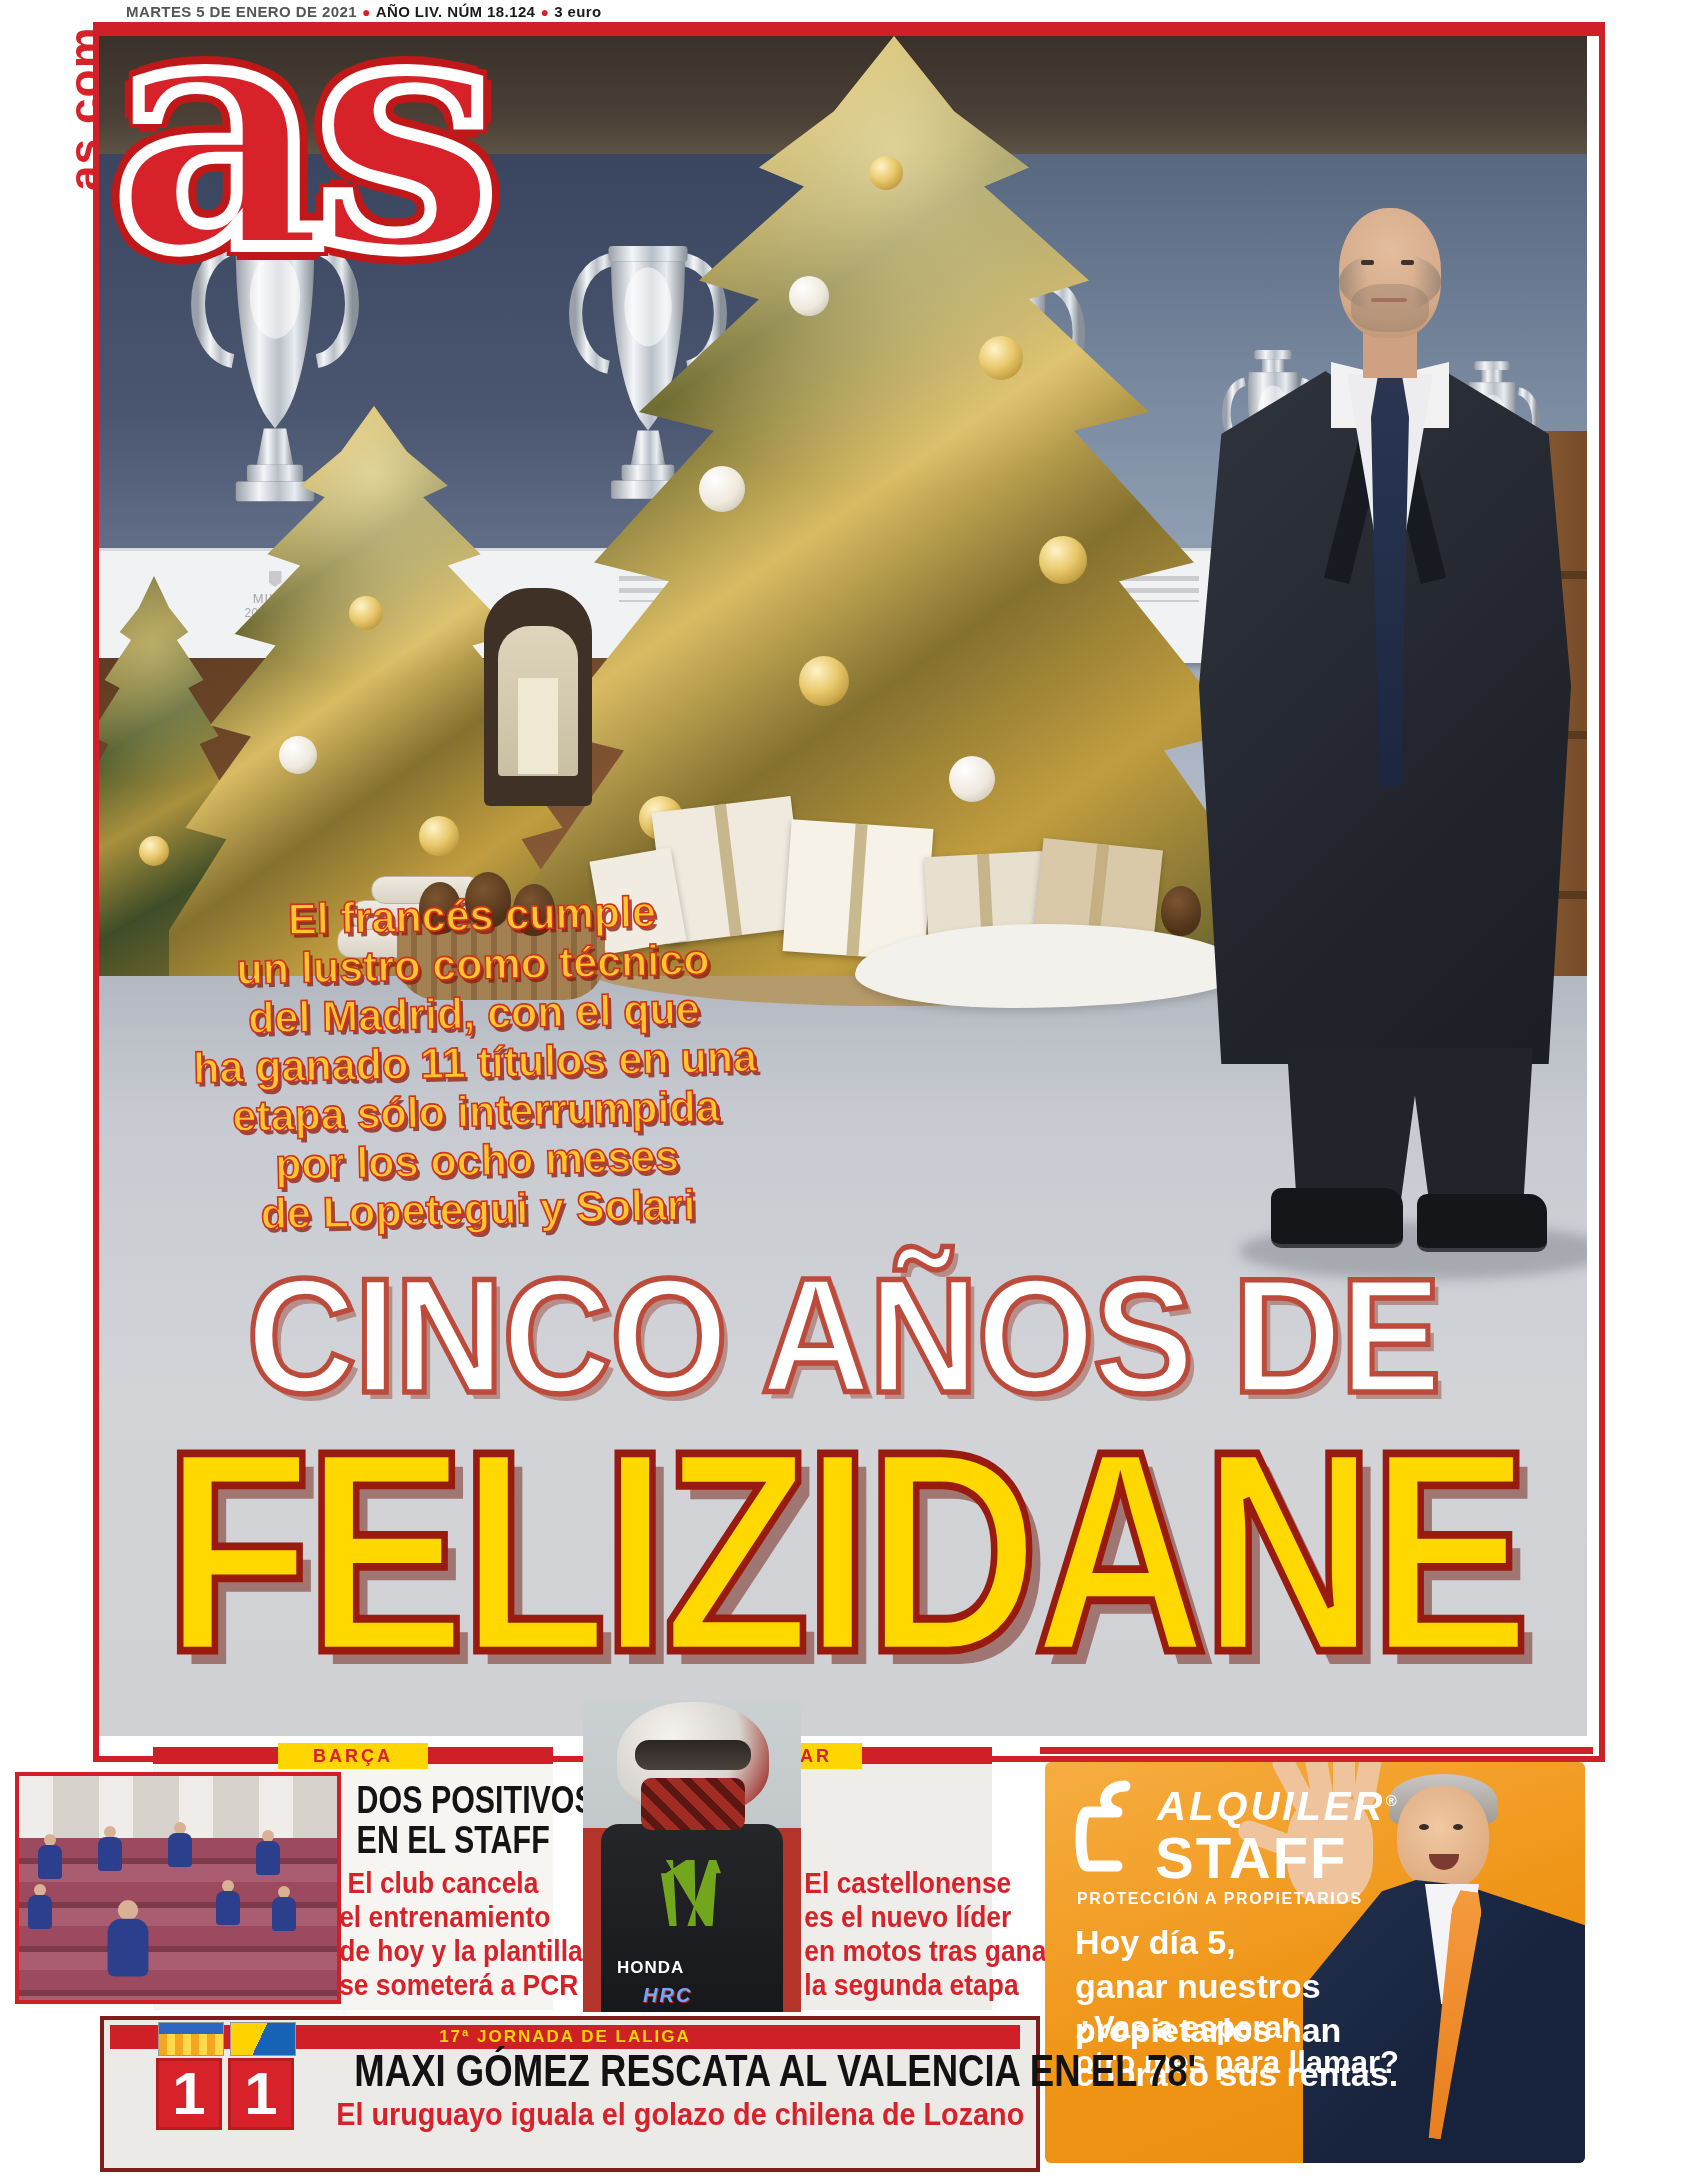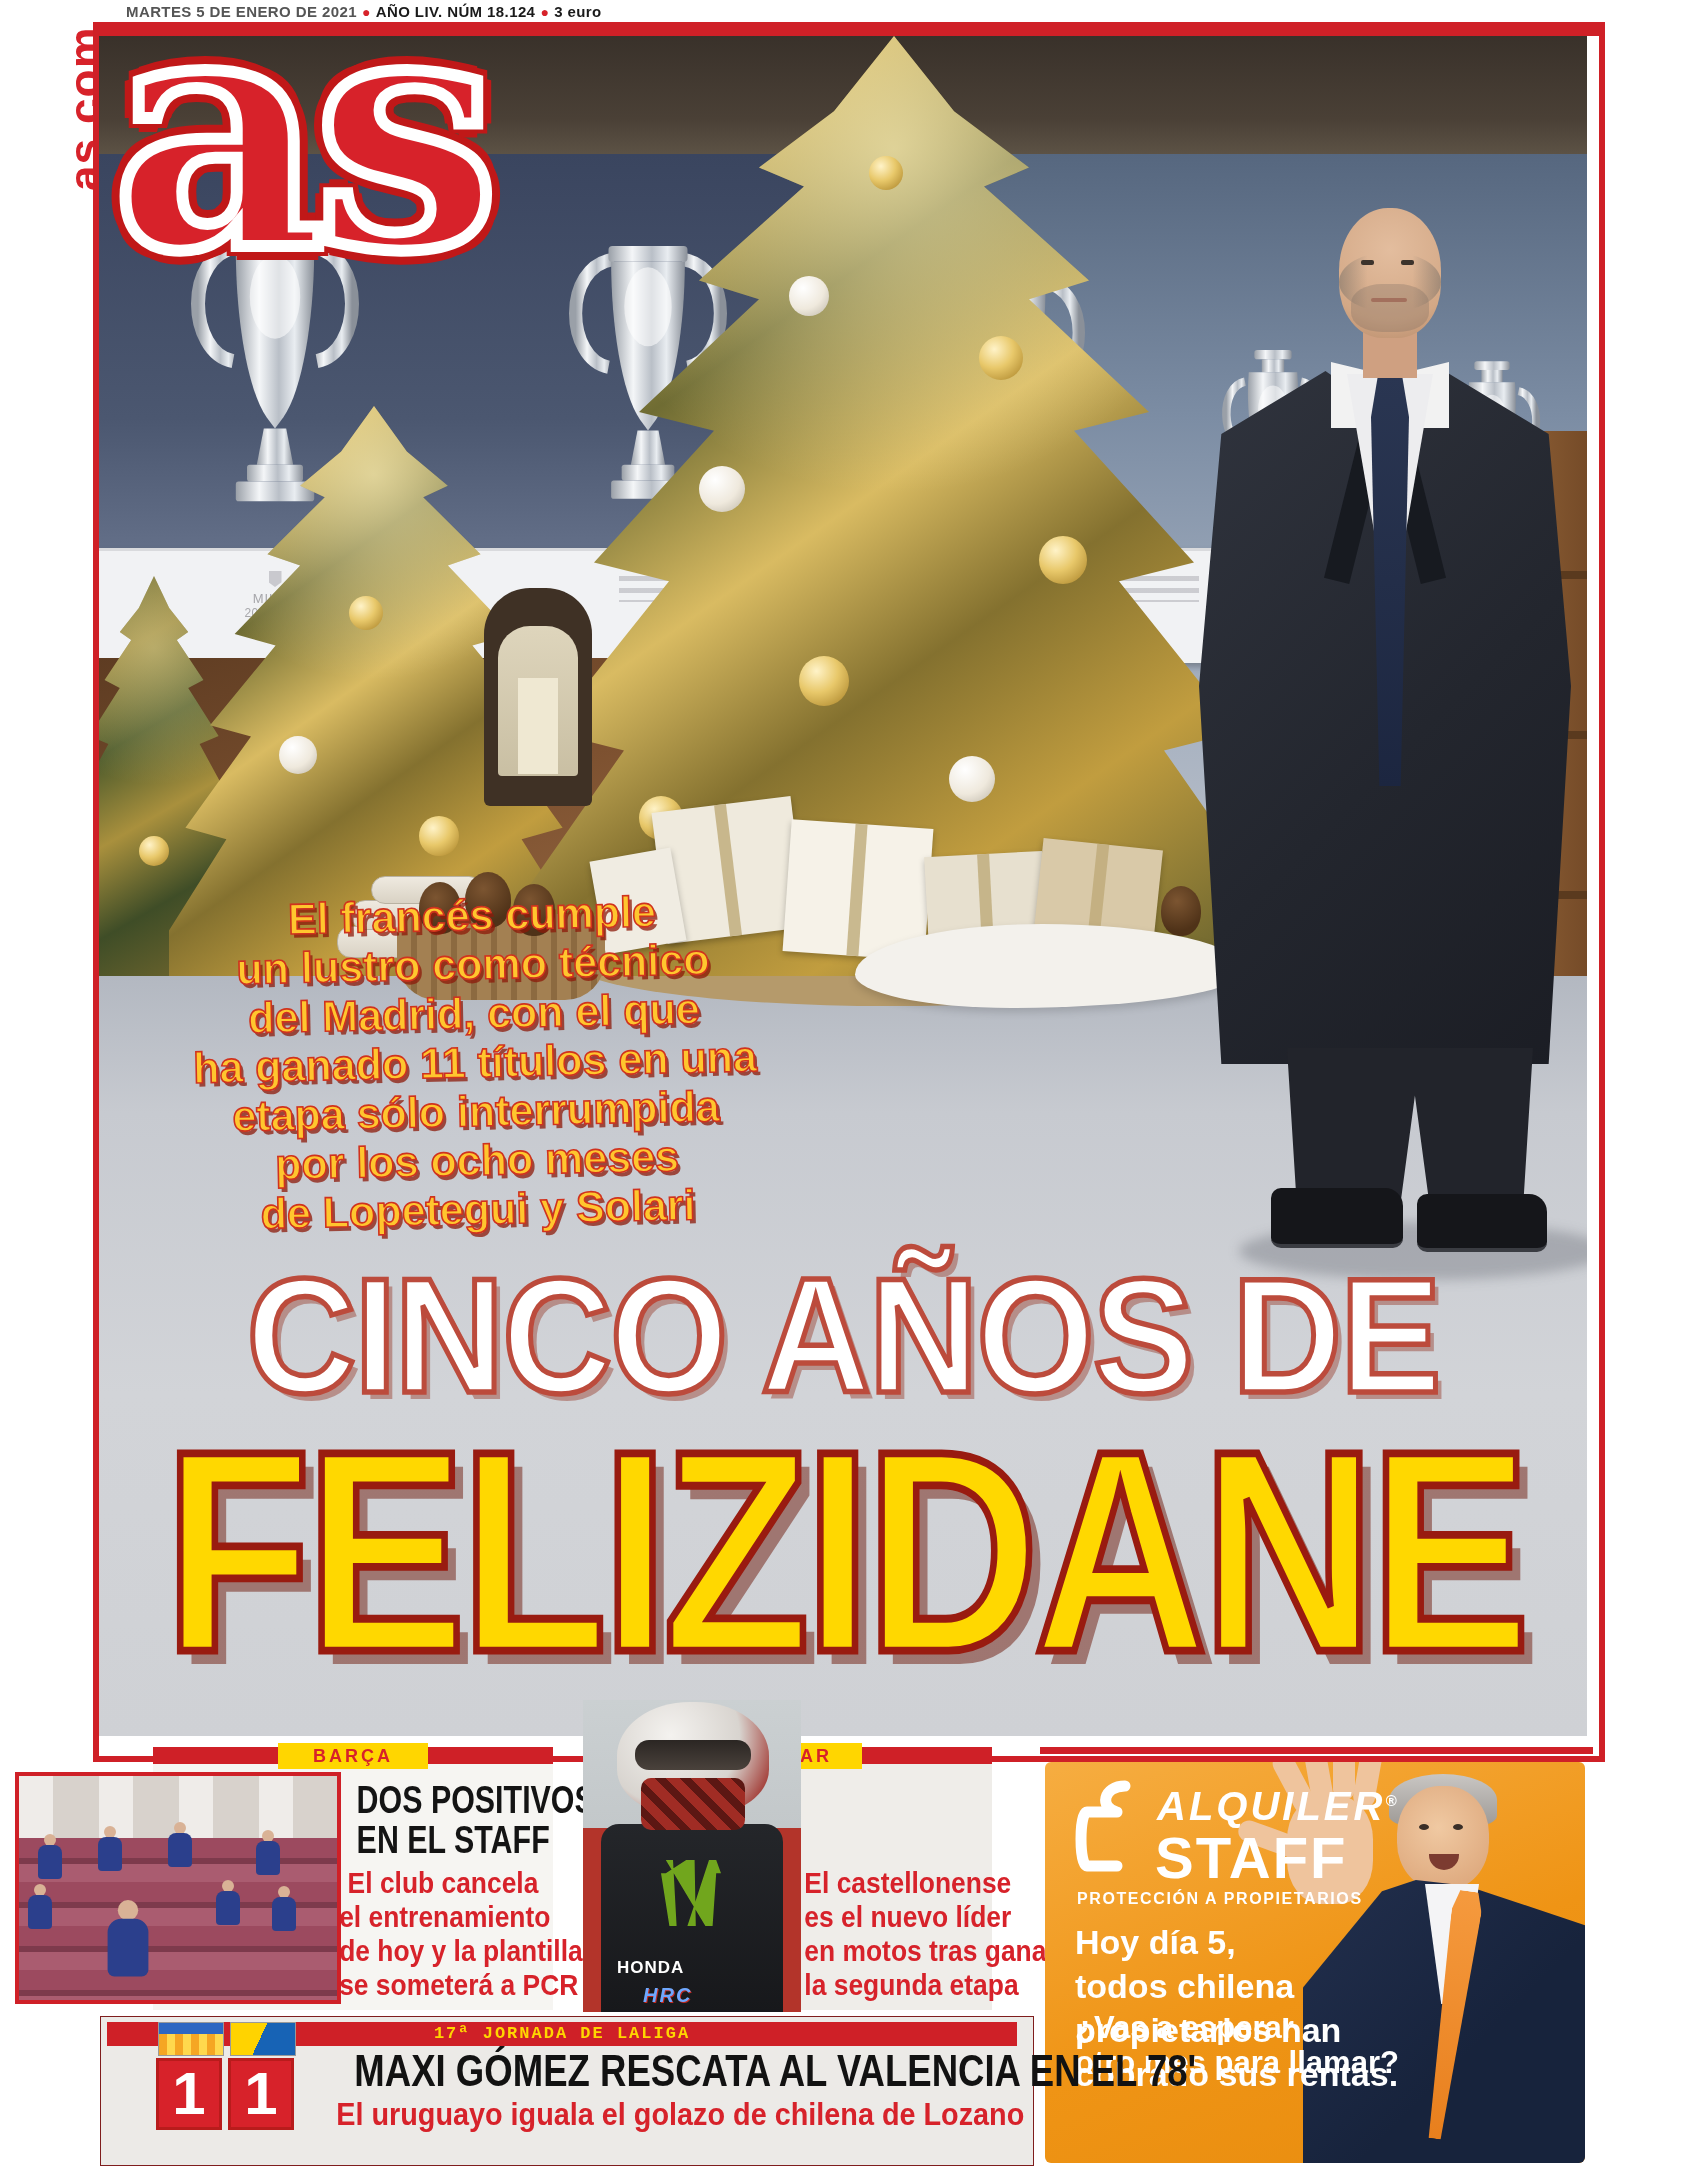--- a/index.html
+++ b/index.html
@@ -196,21 +196,21 @@
   .man-suit{position:absolute;left:258px;top:118px;width:282px;height:283px;
             background:linear-gradient(135deg,#222f4d,#17233c 60%);
             clip-path:polygon(0 38%,28% 4%,40% 0,58% 2%,100% 16%,100% 100%,0 100%);}
   .man-shirt{position:absolute;left:380px;top:122px;width:54px;height:120px;background:#f4f4f6;
              clip-path:polygon(0 0,100% 0,70% 100%,30% 100%);}
   .man-tie{position:absolute;left:392px;top:128px;width:30px;height:250px;
            background:linear-gradient(180deg,#f59a3e,#e87f1d);transform:rotate(8deg);
            clip-path:polygon(20% 0,80% 0,100% 8%,70% 100%,30% 100%,0 8%);}
 
   .laliga{position:absolute;left:100px;top:2016px;width:932px;height:148px;z-index:2;
-          border:1px solid #7f1d1d;background:#eceae7;font-family:Liberation Mono, monospace;}
+          border:4px solid #7f1d1d;background:#eceae7;}
   .laliga-bar{position:absolute;left:6px;top:5px;width:910px;height:24px;background:#cf2027;
               text-align:center;font-size:17px;font-weight:bold;color:#ffd600;letter-spacing:2px;
               line-height:24px;}
   .crest{position:absolute;top:2022px;width:64px;height:32px;z-index:6;border:1px solid #999;}
   .crest-val{left:158px;background:
       linear-gradient(180deg,#2d67c2 0 34%,transparent 34%),
       repeating-linear-gradient(90deg,#f5a623 0 8px,#ffd84d 8px 16px);}
   .crest-cad{left:230px;background:linear-gradient(115deg,#ffd300 0 46%,#1763b5 46%);}
   .scorebox{position:absolute;top:2058px;width:66px;height:72px;background:#d7222a;z-index:6;
             color:#fff;font-size:60px;font-weight:bold;text-align:center;line-height:72px;
@@ -498,21 +498,21 @@
     <svg class="hanger" width="72" height="96" viewBox="0 0 72 96">
       <path d="M52,8 C30,8 26,30 44,34 M44,34 L14,34 C6,34 6,88 14,88 L44,88" fill="none" stroke="#ffffff" stroke-width="11" stroke-linecap="round"></path>
     </svg>
     <div class="ad-brand1">
       <span>ALQUILER</span><span class="ad-reg">®</span>
     </div>
     <div class="ad-brand2">STAFF</div>
     <div class="ad-tag">PROTECCIÓN A PROPIETARIOS</div>
     <div class="ad-body">
       <div>Hoy día 5,</div>
-      <div>todos chilena</div>
+      <div>ganar nuestros</div>
       <div>propietarios han</div>
       <div>cobrado sus rentas.</div>
     </div>
     <div class="ad-q" style="top:248px">
       <div>¿Vas a esperar</div>
       <div>otro mes para llamar?</div>
     </div>
   </div>
 
   <div class="laliga">

